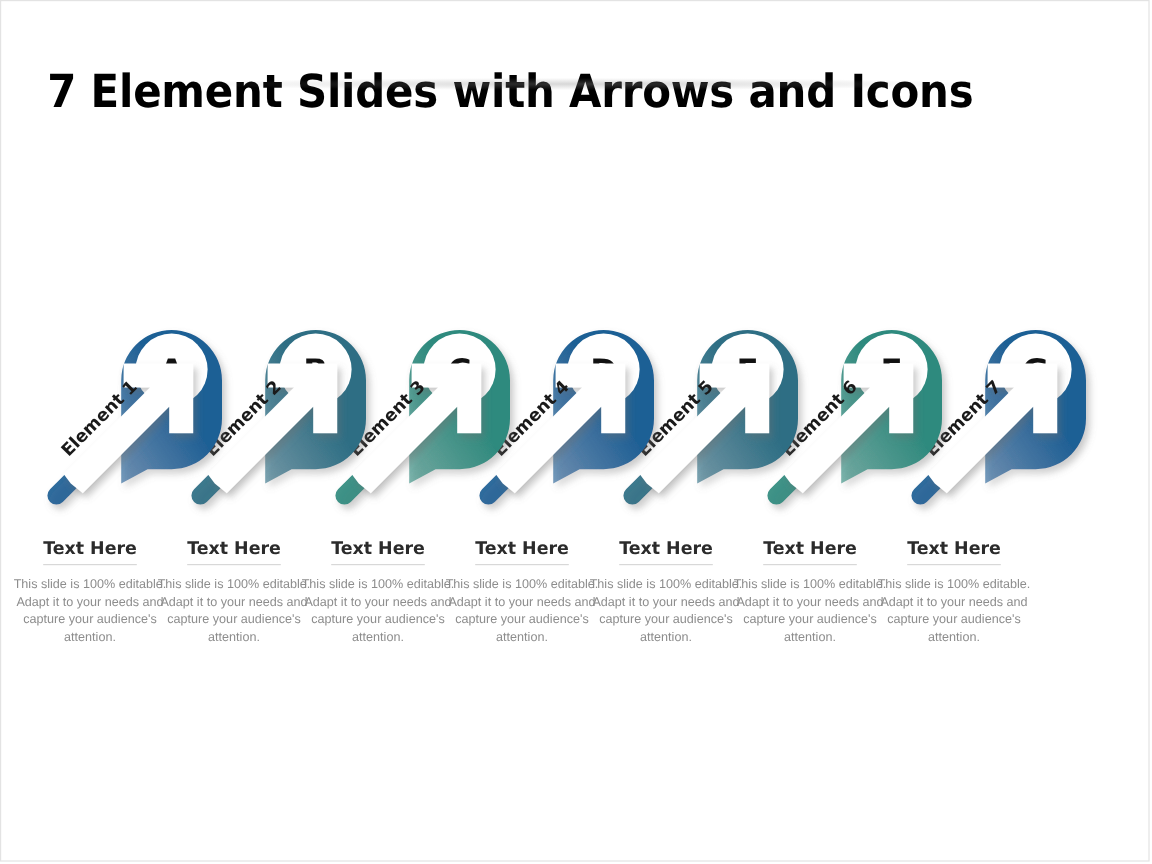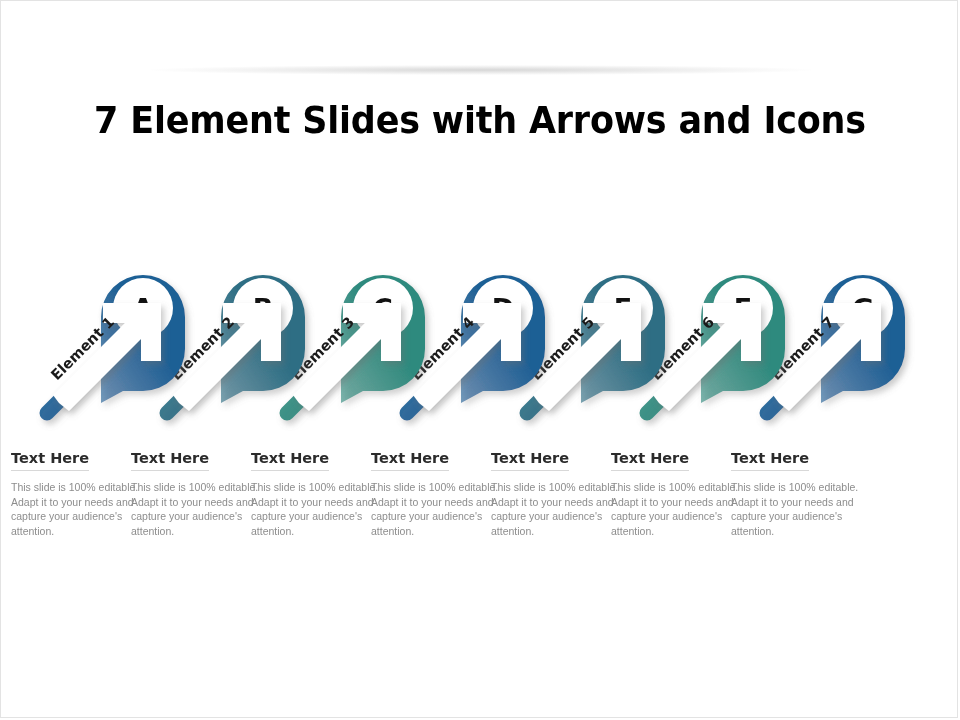--- a/index.html
+++ b/index.html
@@ -22,22 +22,21 @@
     box-sizing: border-box;
     overflow: hidden;
   }
 
   
   #title-wrap {
     position: absolute;
     left: 0;
     top: 56px;
     width: 958px;
-    text-align: center;
-    margin-top: 44px;
+    text-align: left;
   }
   #page-title {
     font-family: "DejaVu Sans", sans-serif;
     font-size: 38px;
     font-weight: bold;
     color: #000000;
     letter-spacing: -0.2px;
     white-space: nowrap;
     transform: scaleX(0.92);
     transform-origin: center;
@@ -90,20 +89,21 @@
     position: absolute;
     left: 0;
     top: 448px;
     width: 958px;
     height: 110px;
   }
   .text-col {
     position: absolute;
     top: 0;
     width: 128px;
+    text-align: center;
   }
   .text-head {
     font-family: "DejaVu Sans", sans-serif;
     font-size: 14.5px;
     font-weight: bold;
     color: #2b2b2b;
     display: inline-block;
     padding-bottom: 3px;
     border-bottom: 1.5px solid #d8d8d8;
     line-height: 1.2;

